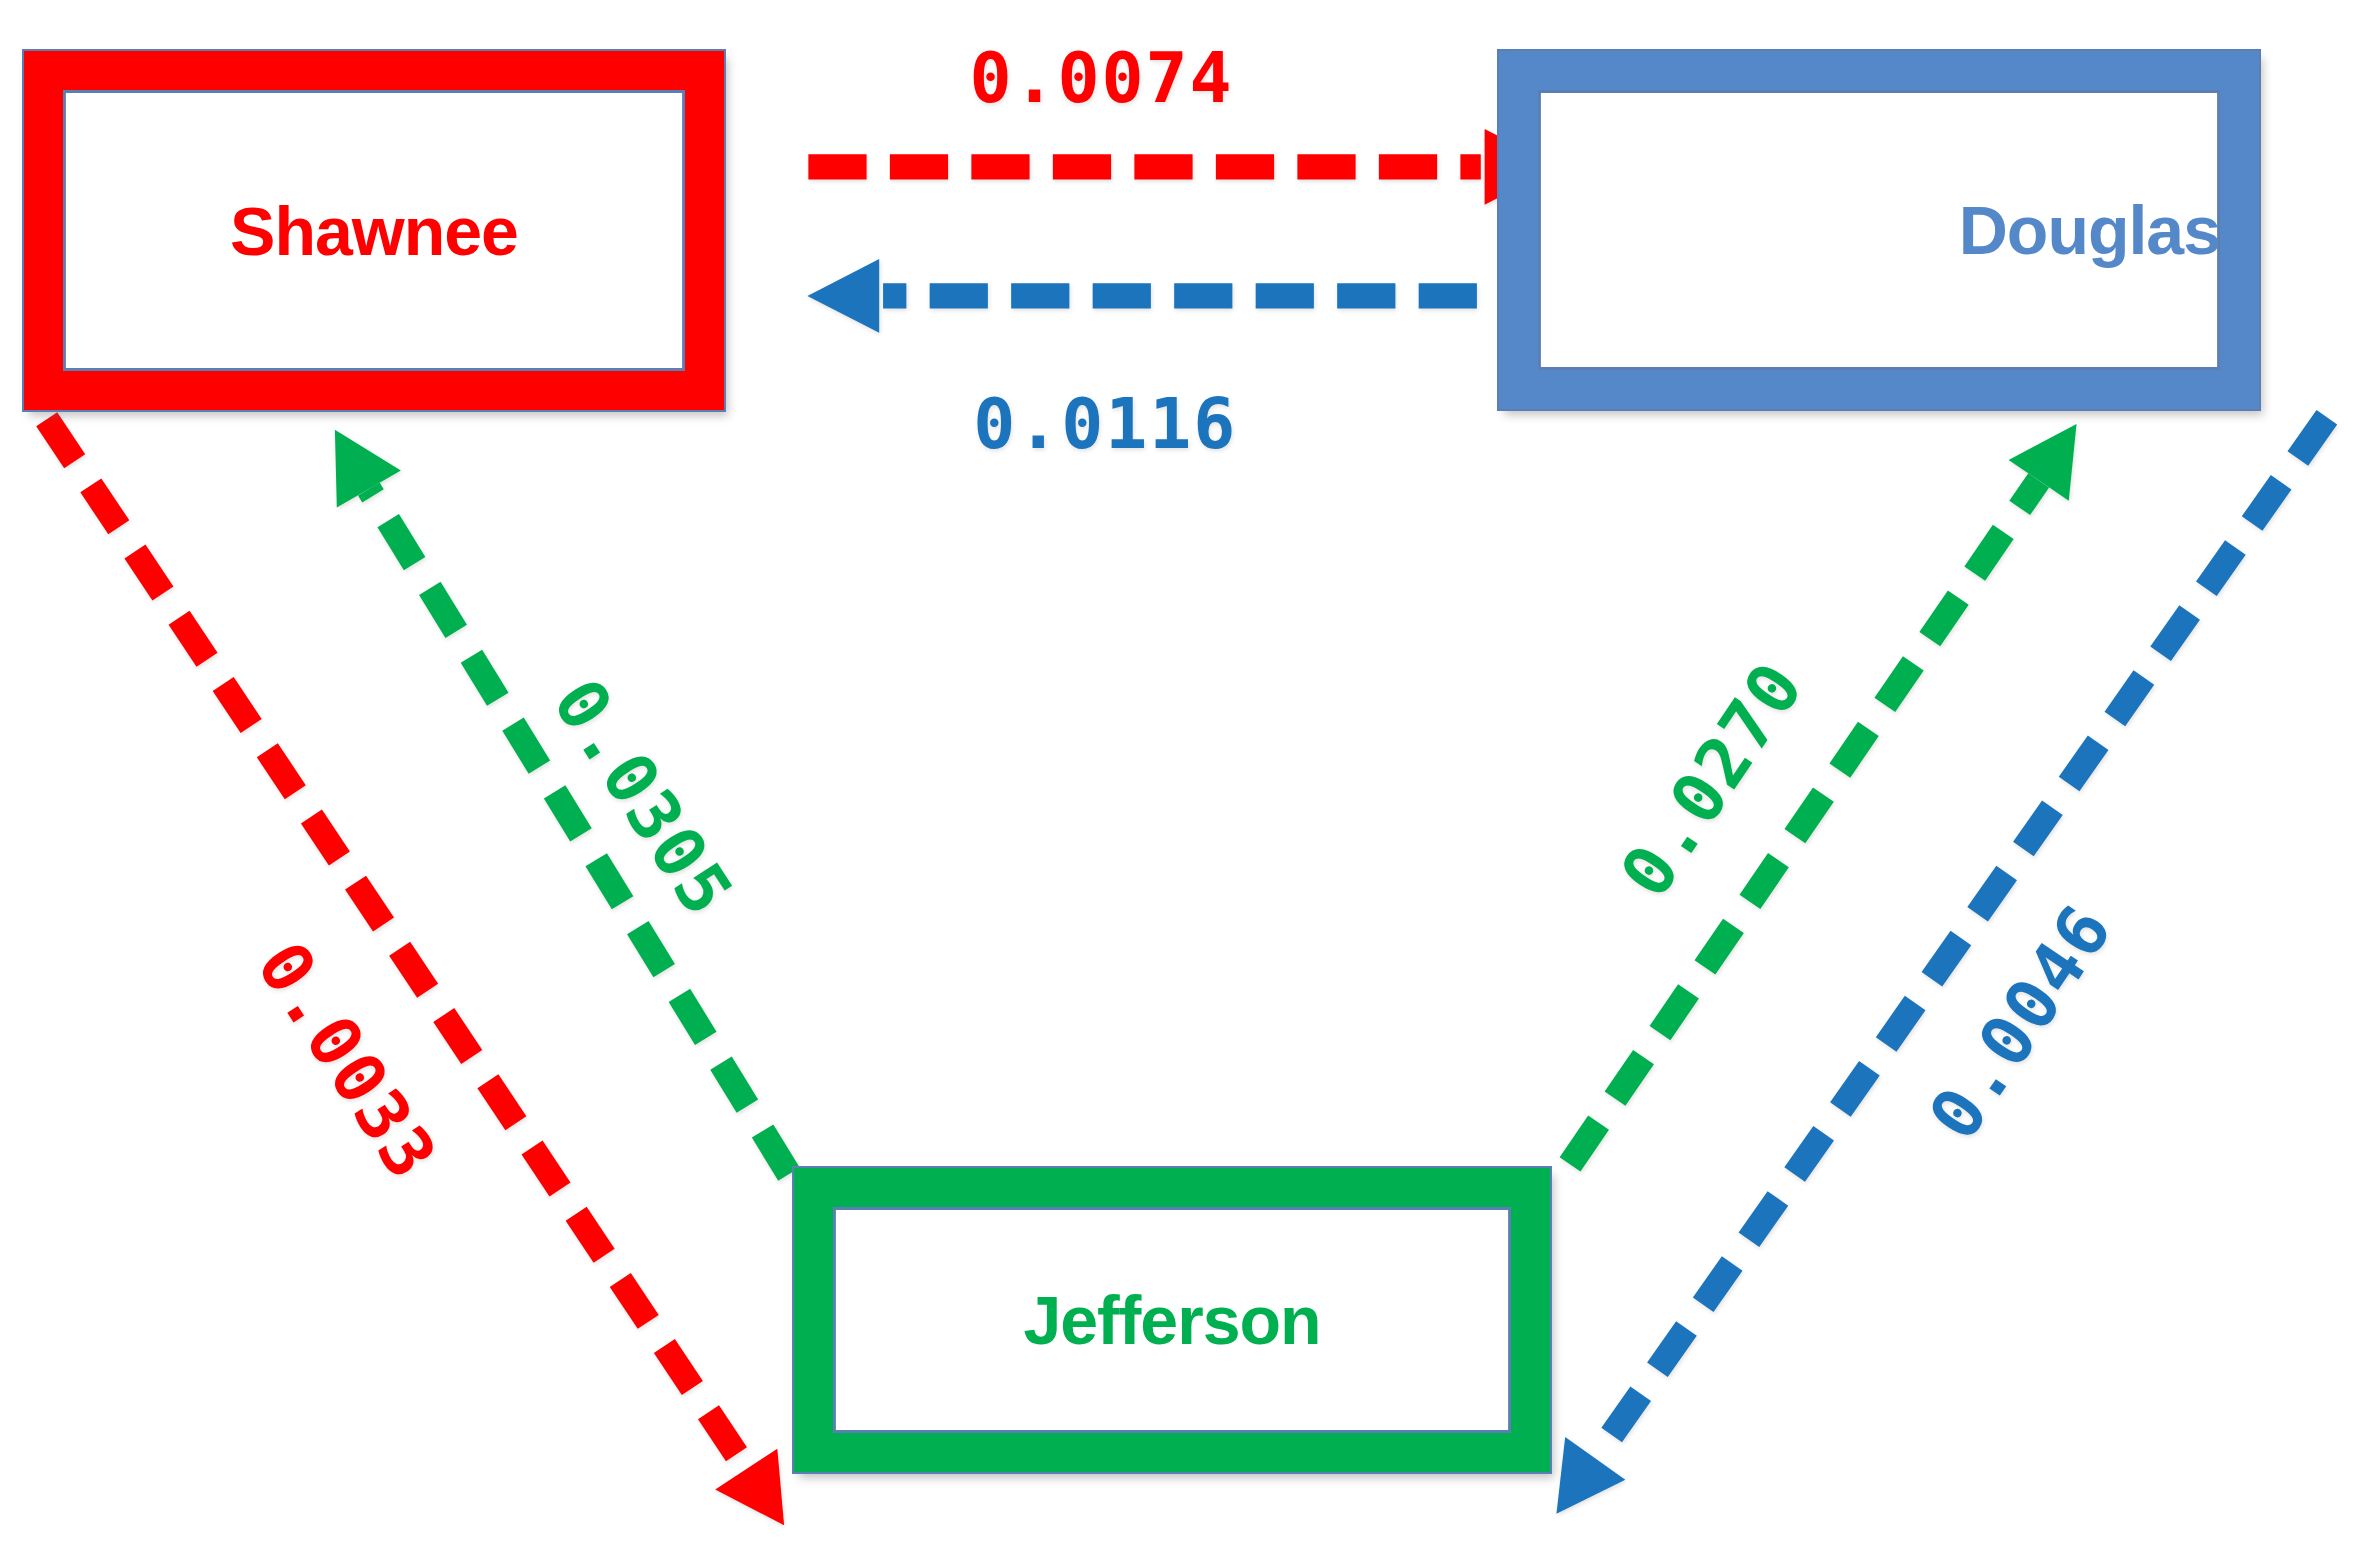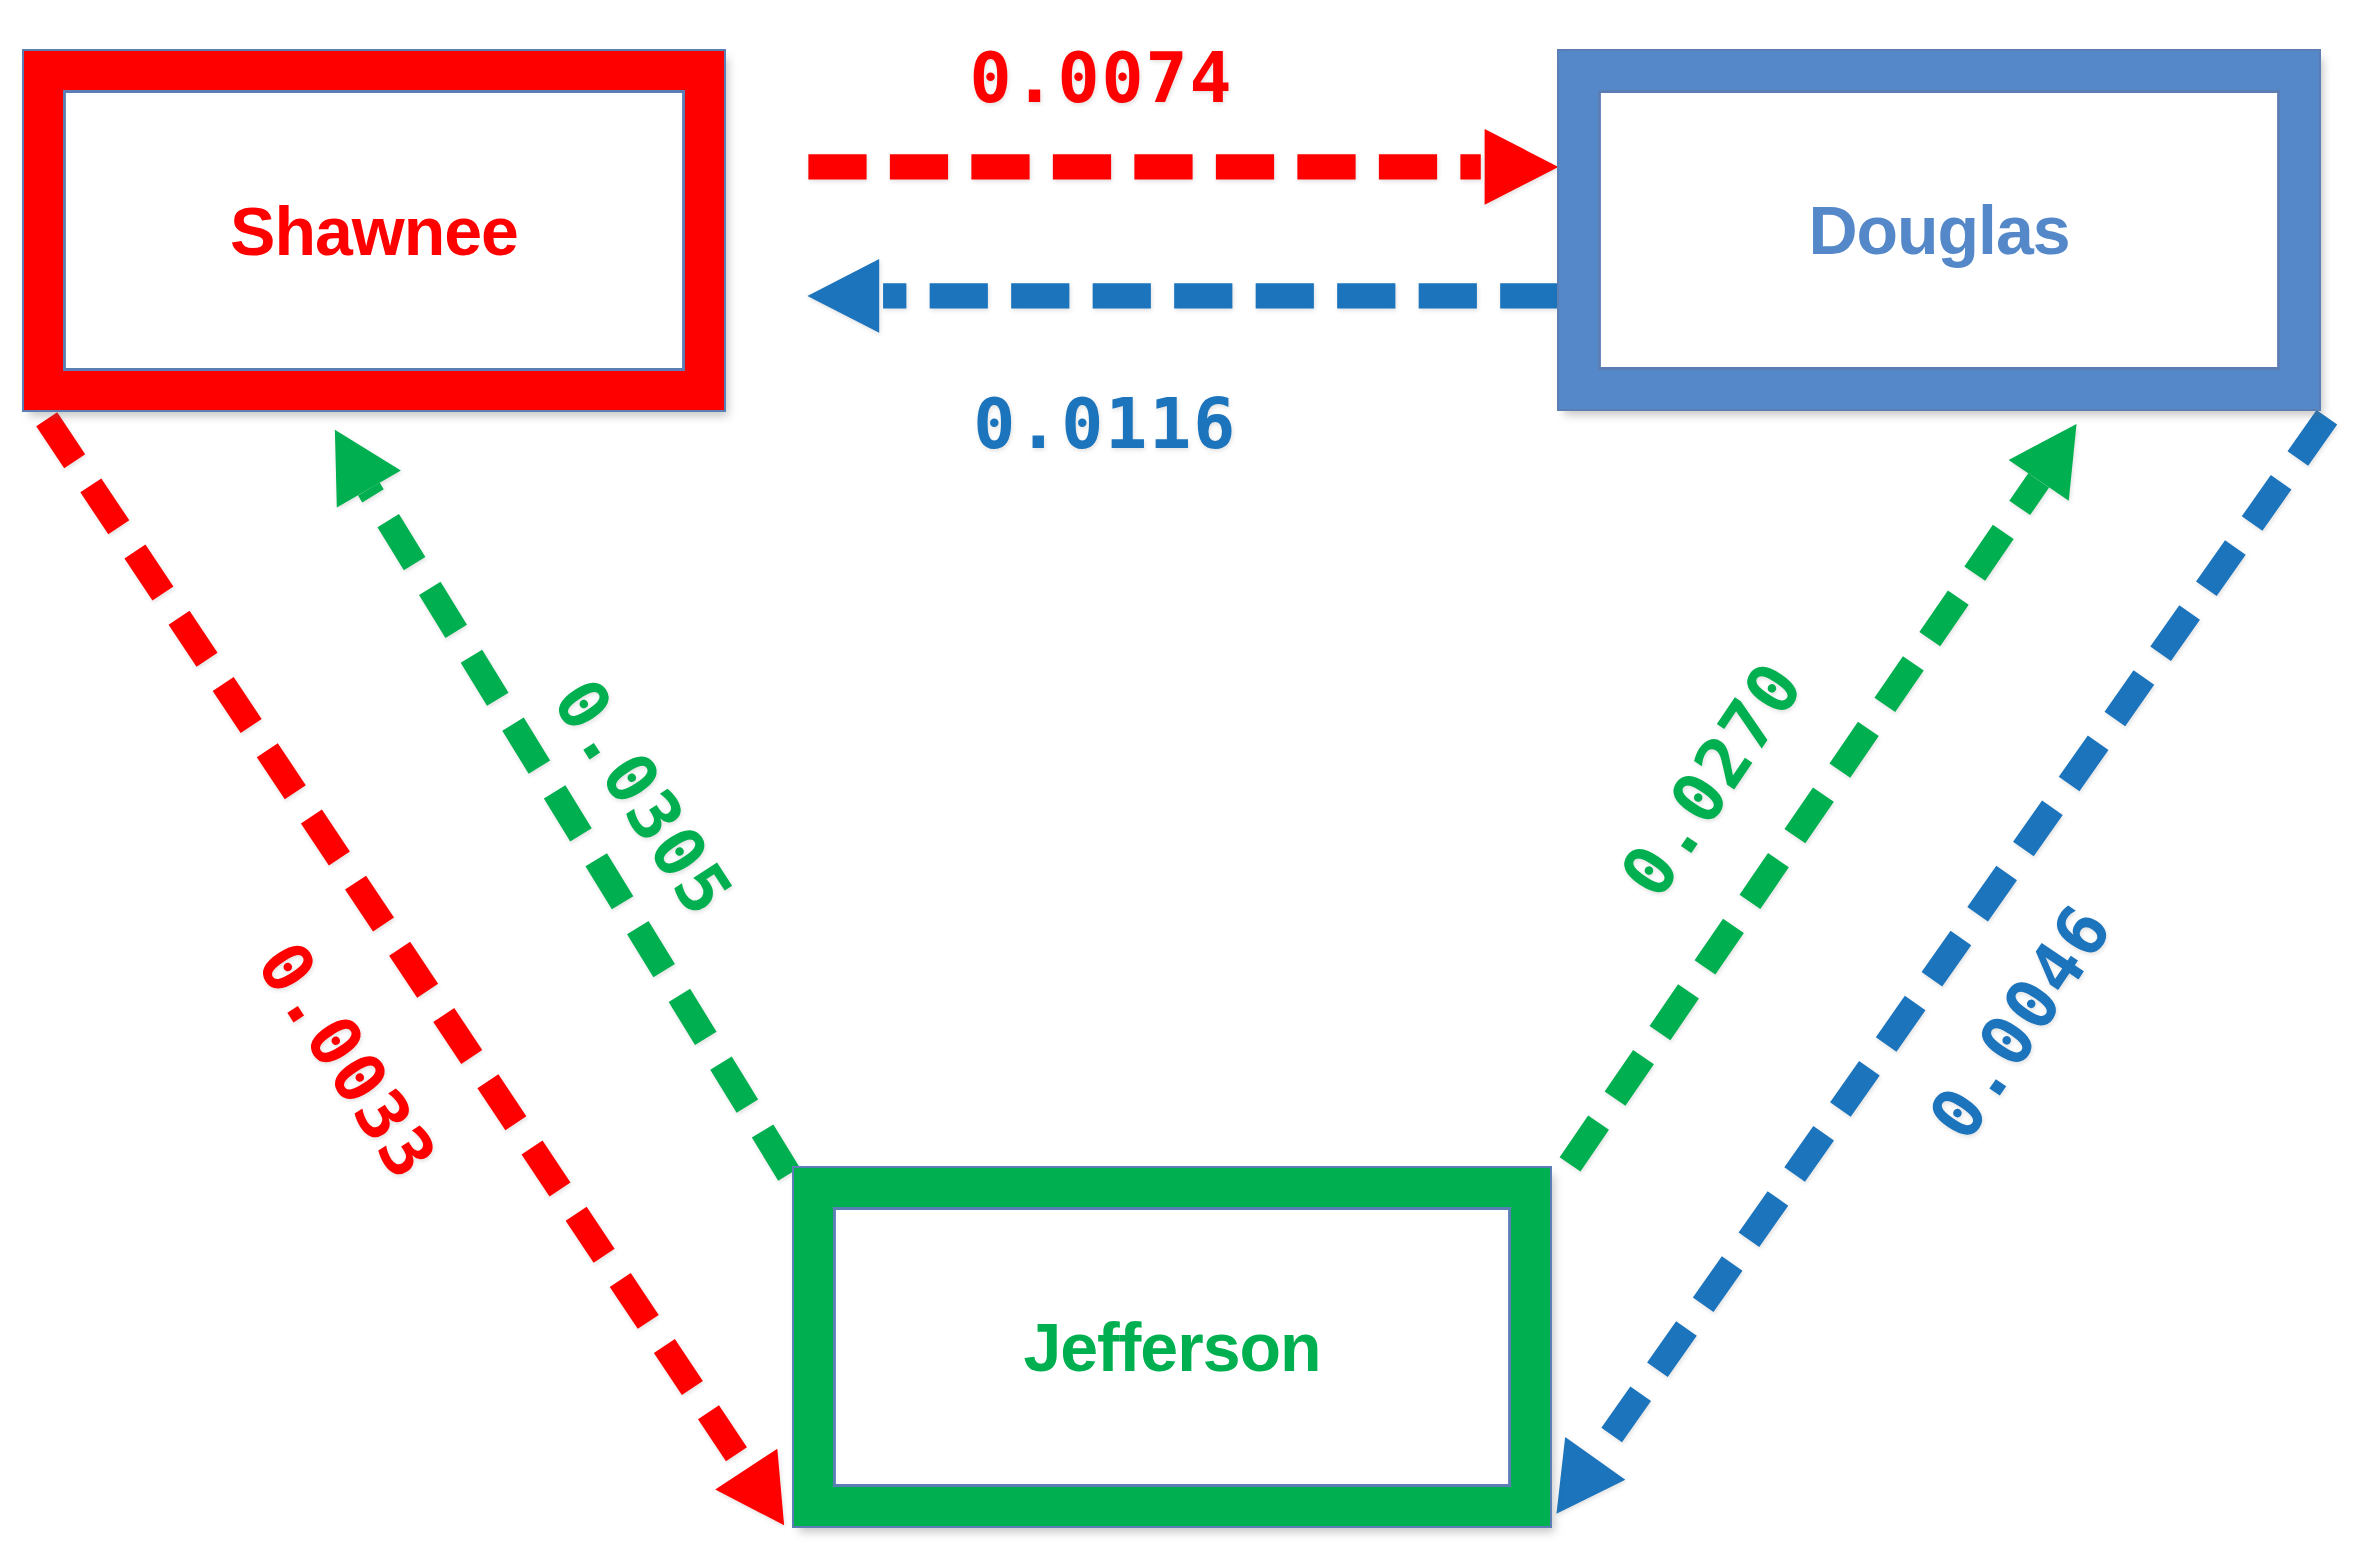--- a/index.html
+++ b/index.html
@@ -30,23 +30,23 @@
   }
   .node-label {
     font-weight: bold;
     font-size: 68px;
     letter-spacing: -1px;
     line-height: 1;
     white-space: nowrap;
   }
   .node-shawnee   { left: 24px;   top: 51px;   width: 700px; height: 359px; border: 39px solid #FE0000; }
   .node-shawnee   .node-label { color: #FE0000; }
-  .node-douglas   { left: 1559px; top: 51px;   width: 760px; height: 358px; border: 39px solid #5588C8; }
+  .node-douglas   { left: 1499px; top: 51px;   width: 760px; height: 358px; border: 39px solid #5588C8; justify-content: flex-end; }
   .node-douglas   .node-label { color: #5588C8; }
-  .node-jefferson { left: 794px;  top: 1168px; width: 756px; height: 358px; border: 39px solid #00B050; }
+  .node-jefferson { left: 794px;  top: 1168px; width: 756px; height: 304px; border: 39px solid #00B050; }
   .node-jefferson .node-label { color: #00B050; }
   .edge-value {
     font-family: "DejaVu Sans Mono", monospace;
     font-weight: bold;
     font-size: 72px;
     letter-spacing: 2px;
   }
 </style>
 </head>
 <body>

